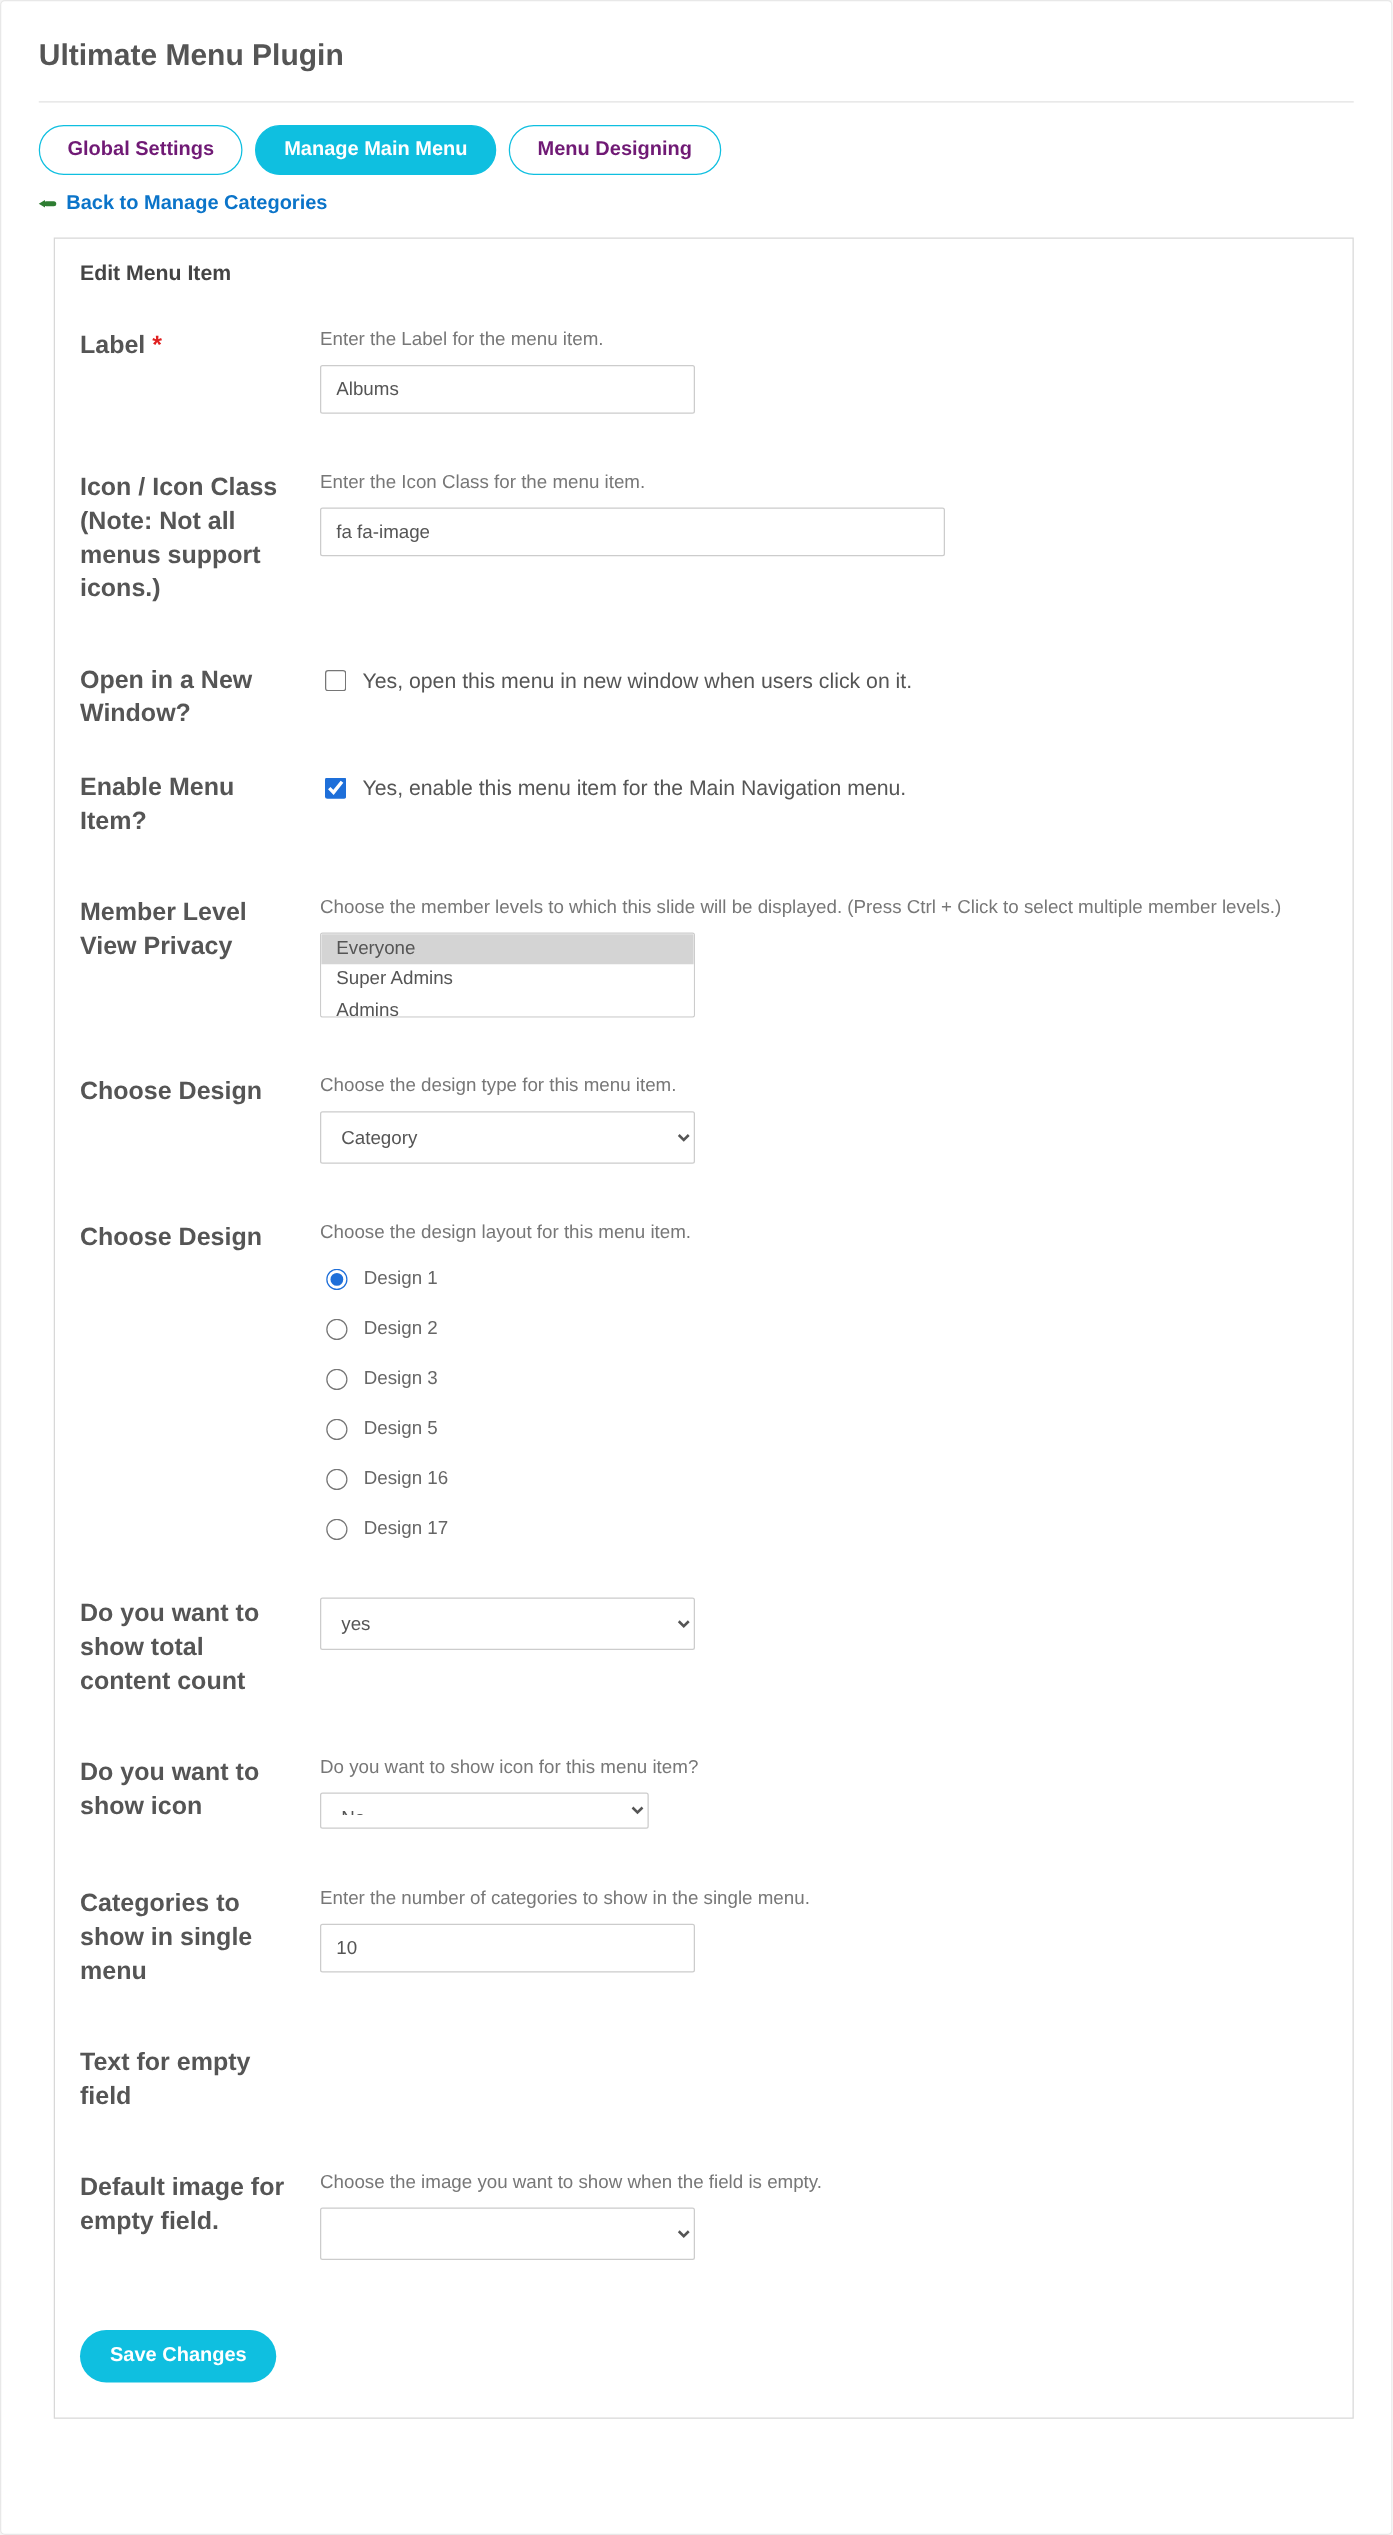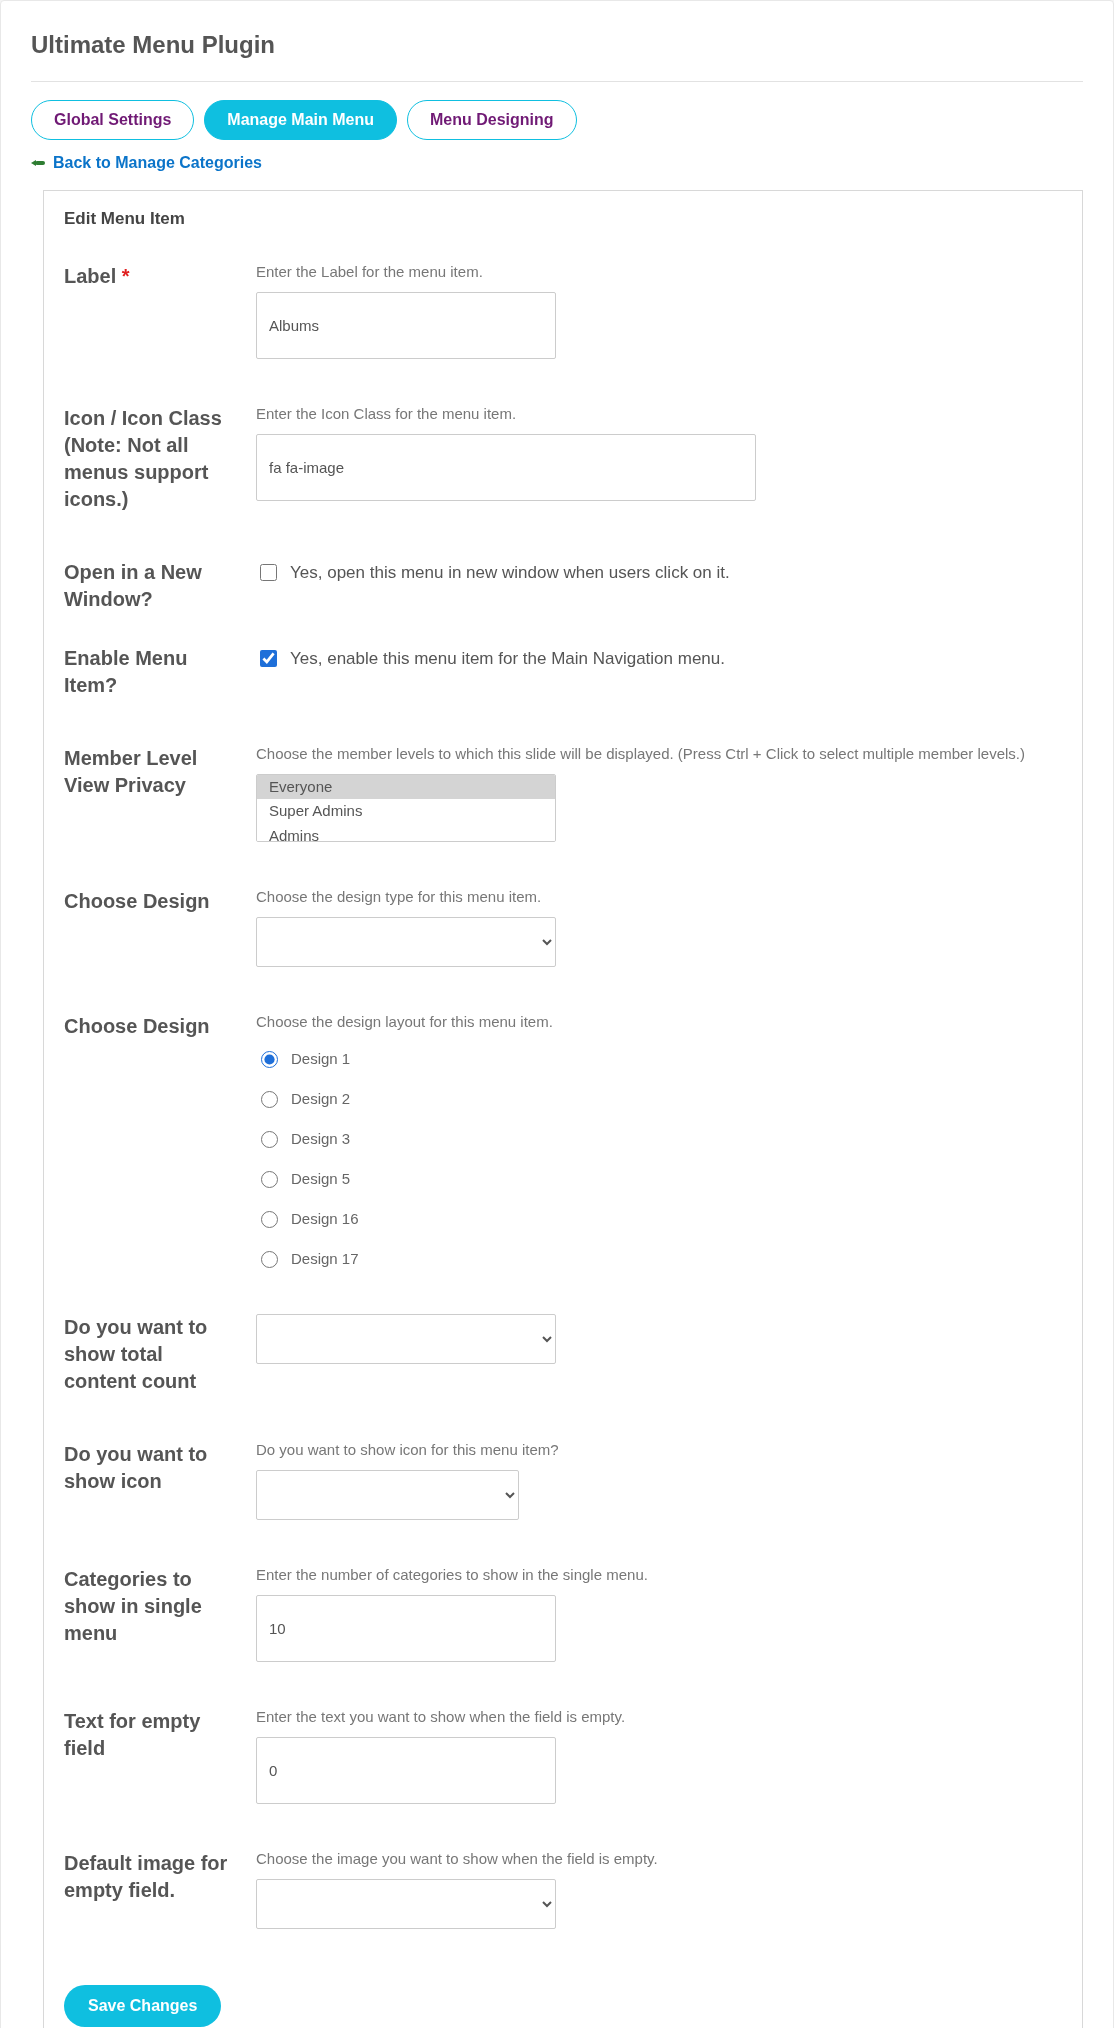--- a/index.html
+++ b/index.html
@@ -64,21 +64,21 @@
   .label-col { flex: 0 0 192px; padding-right:16px; }
   .label-txt { font-weight:700; font-size:20px; color:#555; line-height:1.35; }
   .req { color:#e02020; }
   .ctrl-col { flex:1; }
   .help { font-size:15px; color:#777; margin-bottom:12px; }
   input[type="text"], select, .multiselect, input.num {
     border:1px solid #ccc;
     background:#fff;
     font-size:15px;
     color:#555;
-    padding:24px 12px;
+    padding:10px 12px;
     border-radius:2px;
   }
   input.std { width:300px; }
   input.wide { width:500px; }
   select.std { width:300px; height:42px; }
   select.narrow { width:263px; height:29px; }
   select.empty { width:300px; height:42px; }
   .checkbox-row { display:flex; align-items:center; gap:10px; margin-top:2px; }
   input[type="checkbox"] { width:17px; height:17px; accent-color:#1e6fd9; cursor:pointer; }
   .multiselect {
@@ -278,24 +278,20 @@
         <div class="help">Enter the number of categories to show in the single menu.</div>
         <input type="text" class="std num" value="10" style="">
       </div>
     </div>
 
     
     <div class="form-row">
       <div class="label-col">
         <span class="label-txt">Text for empty field</span>
       </div>
-      <div class="ctrl-col">
-        <div class="help">Enter the text you want to show when the field is empty.</div>
-        <input type="text" class="std" value="0" style="">
-      </div>
     </div>
 
     
     <div class="form-row">
       <div class="label-col">
         <span class="label-txt">Default image for empty field.</span>
       </div>
       <div class="ctrl-col">
         <div class="help">Choose the image you want to show when the field is empty.</div>
         <select class="empty">

